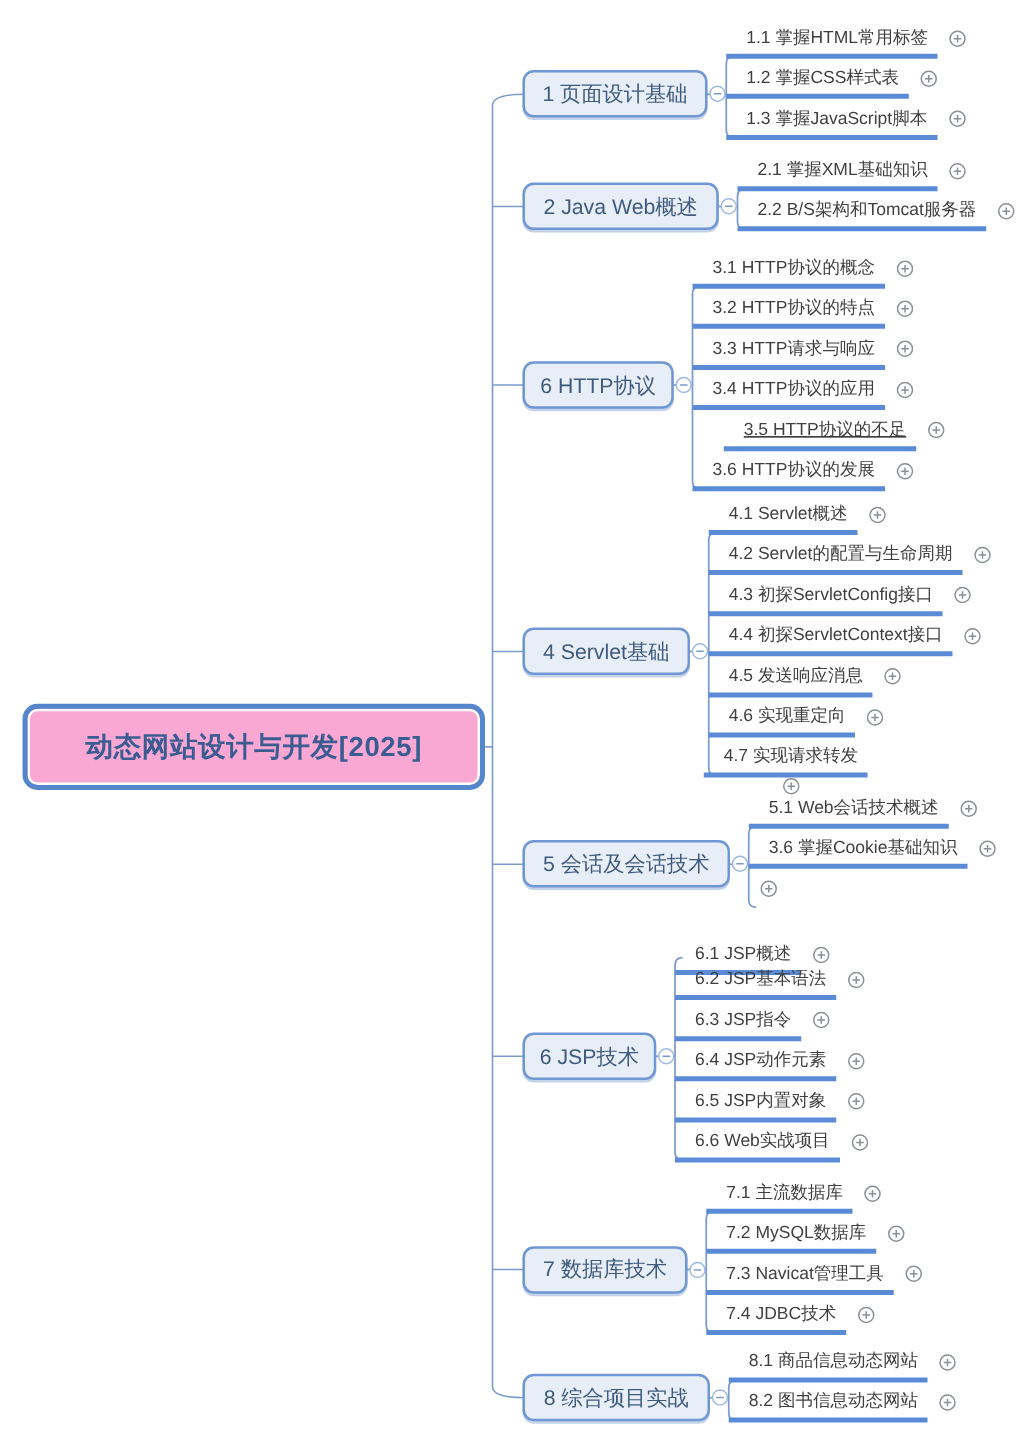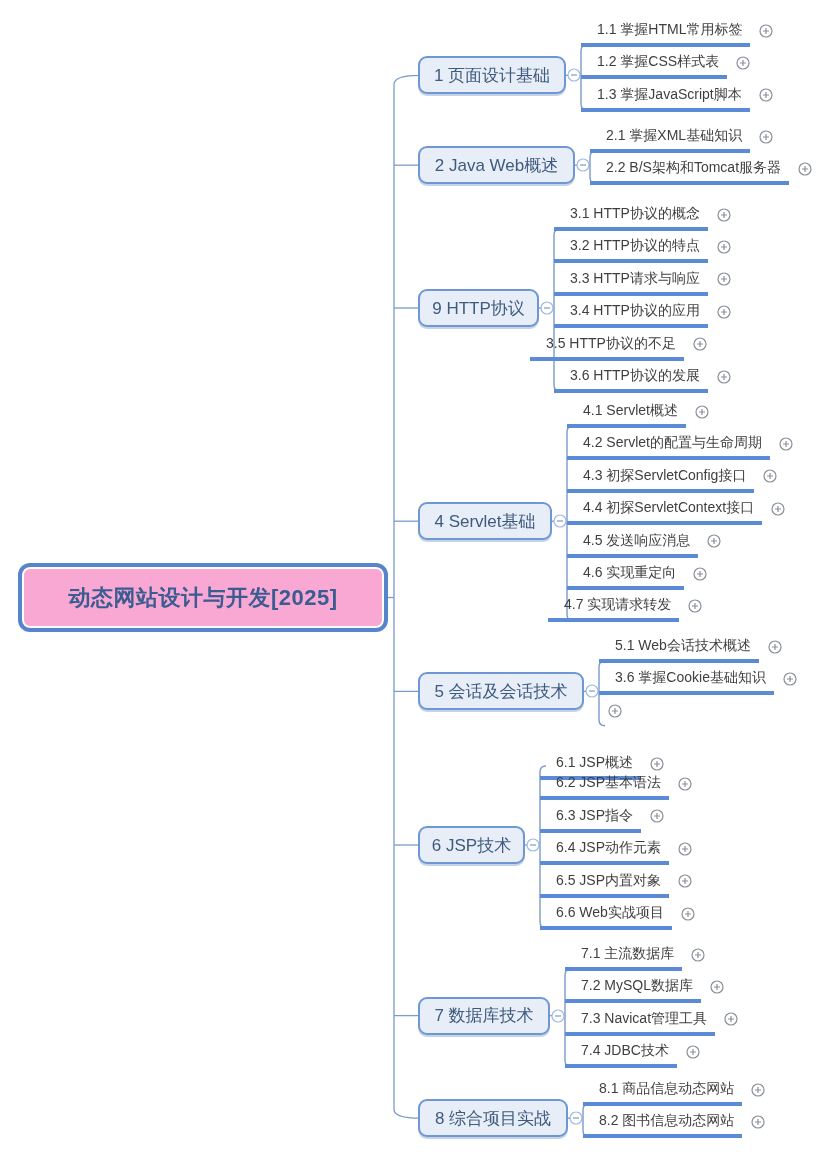--- a/index.html
+++ b/index.html
@@ -131,21 +131,21 @@
       <div class="child-row" style="left: 590px; top: 157.4px;">
         <div class="child-line">
           <span class="label">2.2 B/S架构和Tomcat服务器</span>
         </div>
         <span class="expand-btn"><svg width="14" height="14" viewBox="0 0 14 14">
             <circle cx="7" cy="7" r="6" fill="#ffffff" stroke="#8A8F98" stroke-width="1.2"></circle>
             <path d="M7 4v6M4 7h6" stroke="#8A8F98" stroke-width="1.2"></path>
           </svg></span>
       </div>
       <div class="branch-node" style="left: 418px; top: 289px; width: 121px;">
-        <span class="label">9 HTTP协议</span>
+        <span class="label">6 HTTP协议</span>
       </div>
       <div class="collapse-btn" style="left: 540px; top: 301px;"><svg width="14" height="14" viewBox="0 0 14 14">
           <circle cx="7" cy="7" r="6" fill="#ffffff" stroke="#9FB9E2" stroke-width="1.2"></circle>
           <path d="M4 7h6" stroke="#7B9BCC" stroke-width="1.2"></path>
         </svg></div>
       <div class="child-row" style="left: 554px; top: 203px;">
         <div class="child-line">
           <span class="label">3.1 HTTP协议的概念</span>
         </div>
         <span class="expand-btn"><svg width="14" height="14" viewBox="0 0 14 14">
@@ -173,21 +173,21 @@
       </div>
       <div class="child-row" style="left: 554px; top: 300.2px;">
         <div class="child-line">
           <span class="label">3.4 HTTP协议的应用</span>
         </div>
         <span class="expand-btn"><svg width="14" height="14" viewBox="0 0 14 14">
             <circle cx="7" cy="7" r="6" fill="#ffffff" stroke="#8A8F98" stroke-width="1.2"></circle>
             <path d="M7 4v6M4 7h6" stroke="#8A8F98" stroke-width="1.2"></path>
           </svg></span>
       </div>
-      <div class="child-row" style="left: 530px; top: 332.6px;">
+      <div class="child-row" style="left: 579px; top: 332.6px; text-decoration: underline;">
         <div class="child-line">
           <span class="label">3.5 HTTP协议的不足</span>
         </div>
         <span class="expand-btn"><svg width="14" height="14" viewBox="0 0 14 14">
             <circle cx="7" cy="7" r="6" fill="#ffffff" stroke="#8A8F98" stroke-width="1.2"></circle>
             <path d="M7 4v6M4 7h6" stroke="#8A8F98" stroke-width="1.2"></path>
           </svg></span>
       </div>
       <div class="child-row" style="left: 554px; top: 365px;">
         <div class="child-line">
@@ -252,21 +252,21 @@
       </div>
       <div class="child-row" style="left: 567px; top: 562px;">
         <div class="child-line">
           <span class="label">4.6 实现重定向</span>
         </div>
         <span class="expand-btn"><svg width="14" height="14" viewBox="0 0 14 14">
             <circle cx="7" cy="7" r="6" fill="#ffffff" stroke="#8A8F98" stroke-width="1.2"></circle>
             <path d="M7 4v6M4 7h6" stroke="#8A8F98" stroke-width="1.2"></path>
           </svg></span>
       </div>
-      <div class="child-row" style="left: 548px; top: 594.4px;">
+      <div class="child-row" style="left: 563px; top: 594.4px; flex-direction: column;">
         <div class="child-line">
           <span class="label">4.7 实现请求转发</span>
         </div>
         <span class="expand-btn"><svg width="14" height="14" viewBox="0 0 14 14">
             <circle cx="7" cy="7" r="6" fill="#ffffff" stroke="#8A8F98" stroke-width="1.2"></circle>
             <path d="M7 4v6M4 7h6" stroke="#8A8F98" stroke-width="1.2"></path>
           </svg></span>
       </div>
       <div class="branch-node" style="left: 418px; top: 672.4px; width: 166px;">
         <span class="label">5 会话及会话技术</span>

